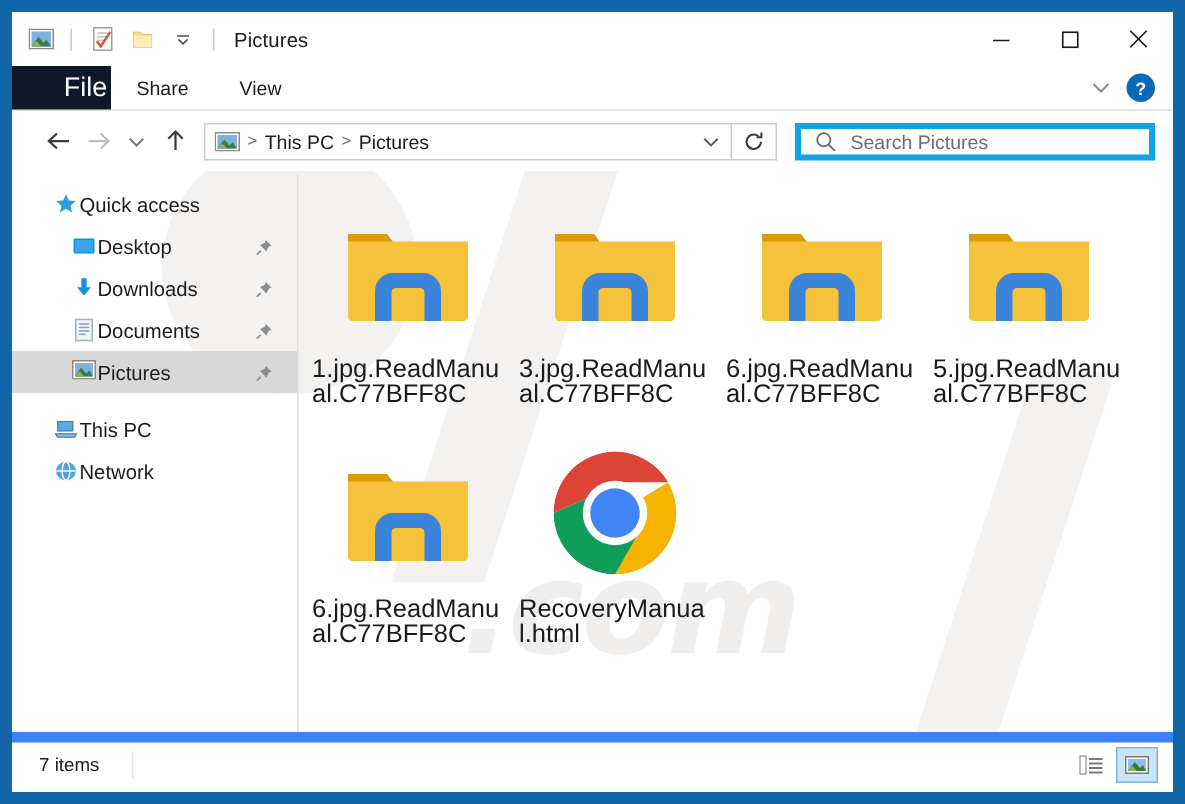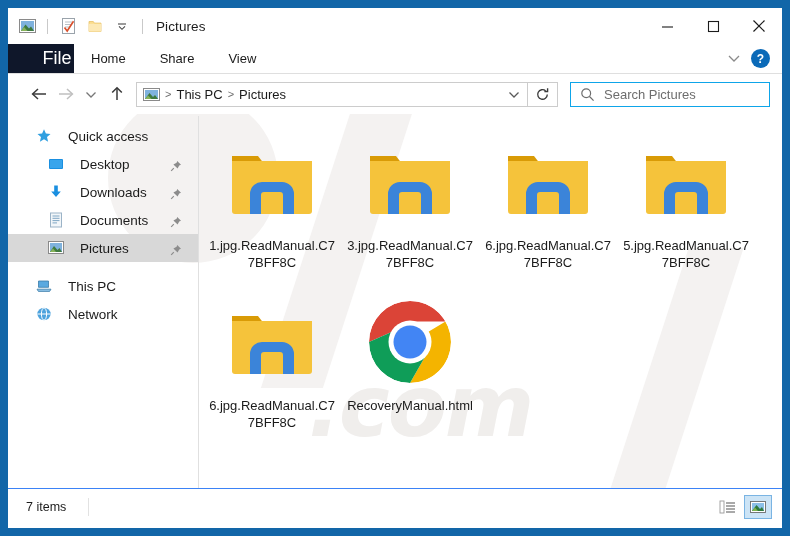--- a/index.html
+++ b/index.html
@@ -141,38 +141,38 @@
   #addr-chev {
     width: 26px; height: 23px;
     display: flex; align-items: center; justify-content: center;
   }
   #refresh {
     width: 30px; height: 25px; border: 1px solid #cccccc;
     border-left: none; background: #fff;
     display: flex; align-items: center; justify-content: center;
   }
   #searchbox {
-    width: 200px; height: 25px; margin-left: 12px;
-    border: 1px solid #0ea5e9; background: #fff;
+    width: 240px; height: 25px; margin-left: 12px;
+    border: 4px solid #0ea5e9; background: #fff;
     display: flex; align-items: center; padding-left: 9px; gap: 9px;
   }
   #search-ph { font-size: 13px; color: #6d6d6d; }
 
   
   #bodyrow {
     position: relative; z-index: 2;
     display: flex; height: 374px;
   }
   #sidebar {
     width: 190px; background: transparent;
     padding-top: 8px; position: relative;
   }
   .nav-item {
     height: 28px; display: flex; align-items: center;
-    padding-left: 28px; gap: 16px; position: relative;
+    padding-left: 28px; gap: 1px; position: relative;
   }
   .nav-item.sub { padding-left: 40px; }
   .nav-item.sel { background: #d8d8d8; }
   .nav-label { font-size: 13.5px; color: #1b1b1b; }
   .nav-ico { width: 16px; height: 16px; display: block; flex: none; }
   .pin {
     position: absolute; right: 16px; top: 50%;
     transform: translateY(-50%);
     width: 12px; height: 12px;
   }
@@ -189,30 +189,30 @@
     display: flex; flex-wrap: wrap;
     align-content: flex-start;
   }
   .tile {
     width: 138px; height: 160px;
     display: flex; flex-direction: column; align-items: center;
     padding-top: 6px;
   }
   .tile-ico { width: 96px; height: 96px; position: relative; }
   .tile-name {
-    margin-top: 7px; width: 128px; text-align: center;
-    font-size: 13px; color: #1b1b1b; line-height: 17px;
+    margin-top: 7px; width: 128px; 
+    font-size: 17px; color: #1b1b1b; line-height: 17px;
     word-break: break-all;
   }
 
   
   #statusbar {
     position: relative; z-index: 3;
     height: 36px; background: #ffffff;
-    border-top: 1px solid #3b82f6;
+    border-top: 7px solid #3b82f6;
     display: flex; align-items: center; padding: 0 10px 0 18px;
   }
   #itemcount { font-size: 12.5px; color: #1b1b1b; }
   #status-div {
     width: 1px; height: 18px; background: #e2e2e2; margin-left: 22px;
   }
   #viewbtns { margin-left: auto; display: flex; gap: 2px; }
   .viewbtn {
     width: 28px; height: 24px;
     display: flex; align-items: center; justify-content: center;
@@ -283,21 +283,20 @@
         <svg width="14" height="14" viewBox="0 0 14 14">
           <line x1="1.5" y1="1.5" x2="12.5" y2="12.5" stroke="#1b1b1b" stroke-width="1.15"></line>
           <line x1="12.5" y1="1.5" x2="1.5" y2="12.5" stroke="#1b1b1b" stroke-width="1.15"></line>
         </svg>
       </div>
     </div>
   </div>
 
   <div id="ribbon">
     <div id="tab-file">File</div>
-    <div class="rtab">Home</div>
     <div class="rtab">Share</div>
     <div class="rtab">View</div>
     <div id="ribbon-right">
       <div id="collapse-btn">
         <svg width="14" height="9" viewBox="0 0 14 9">
           <path d="M2 2 L7 7 L12 2" fill="none" stroke="#8a8a8a" stroke-width="1.3"></path>
         </svg>
       </div>
       <div id="help-btn">?</div>
     </div>

